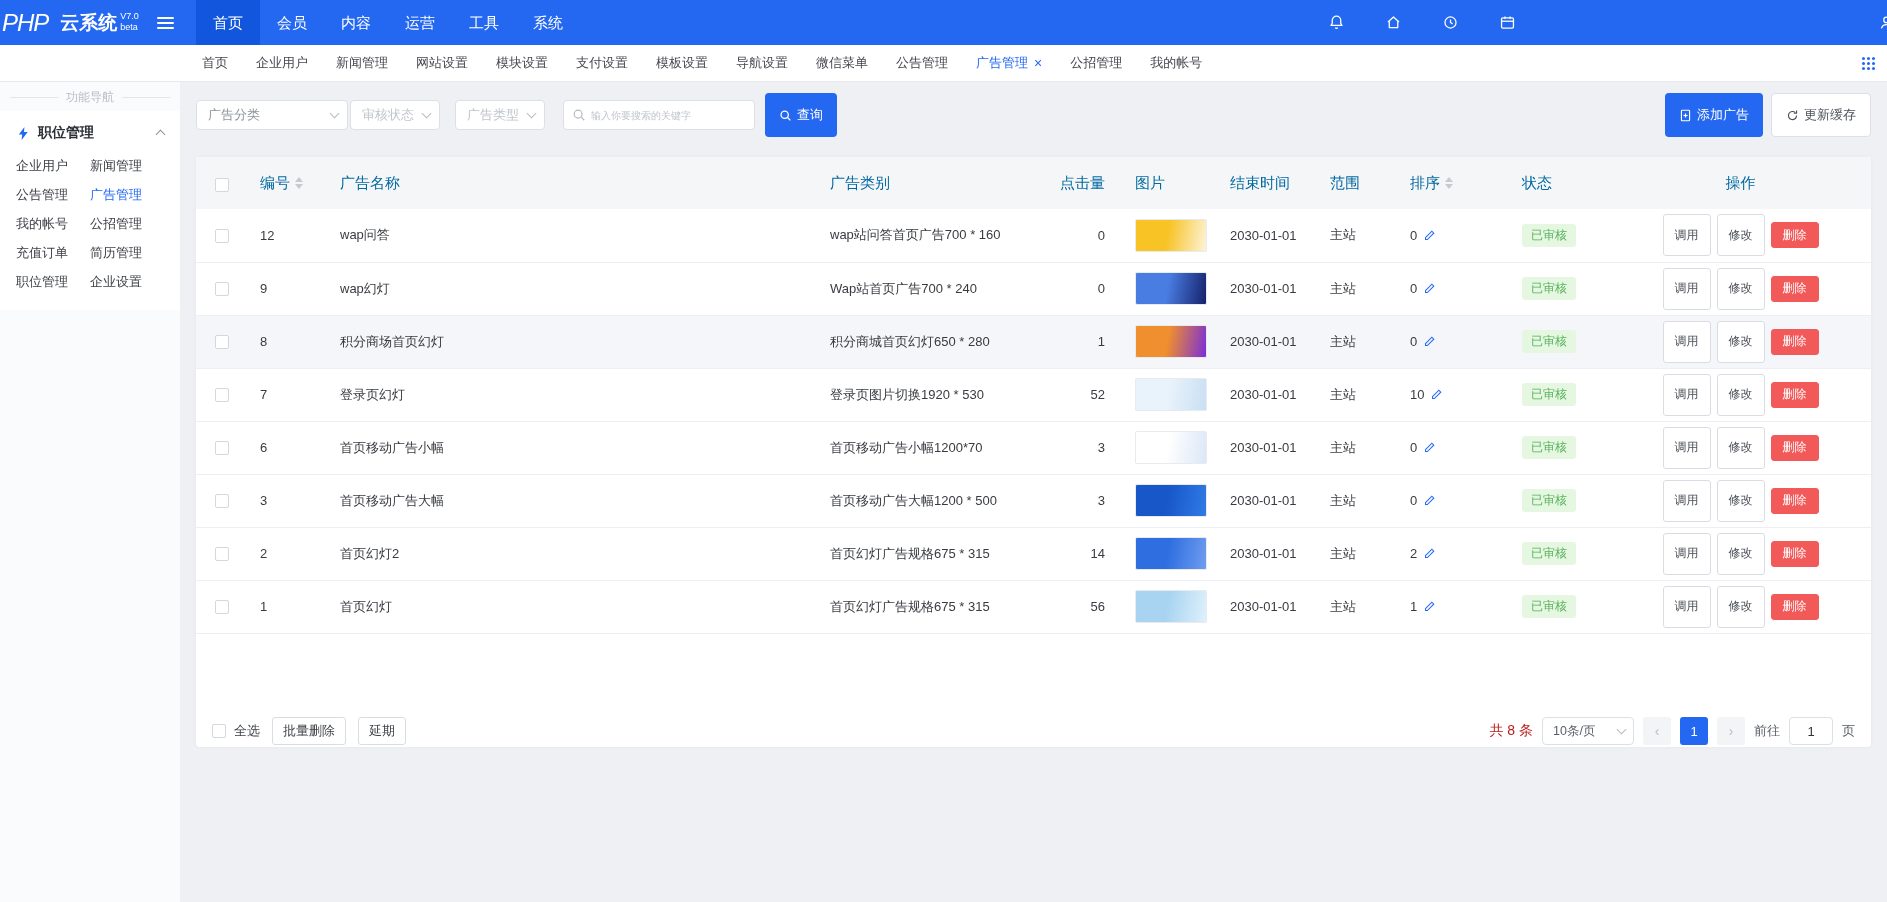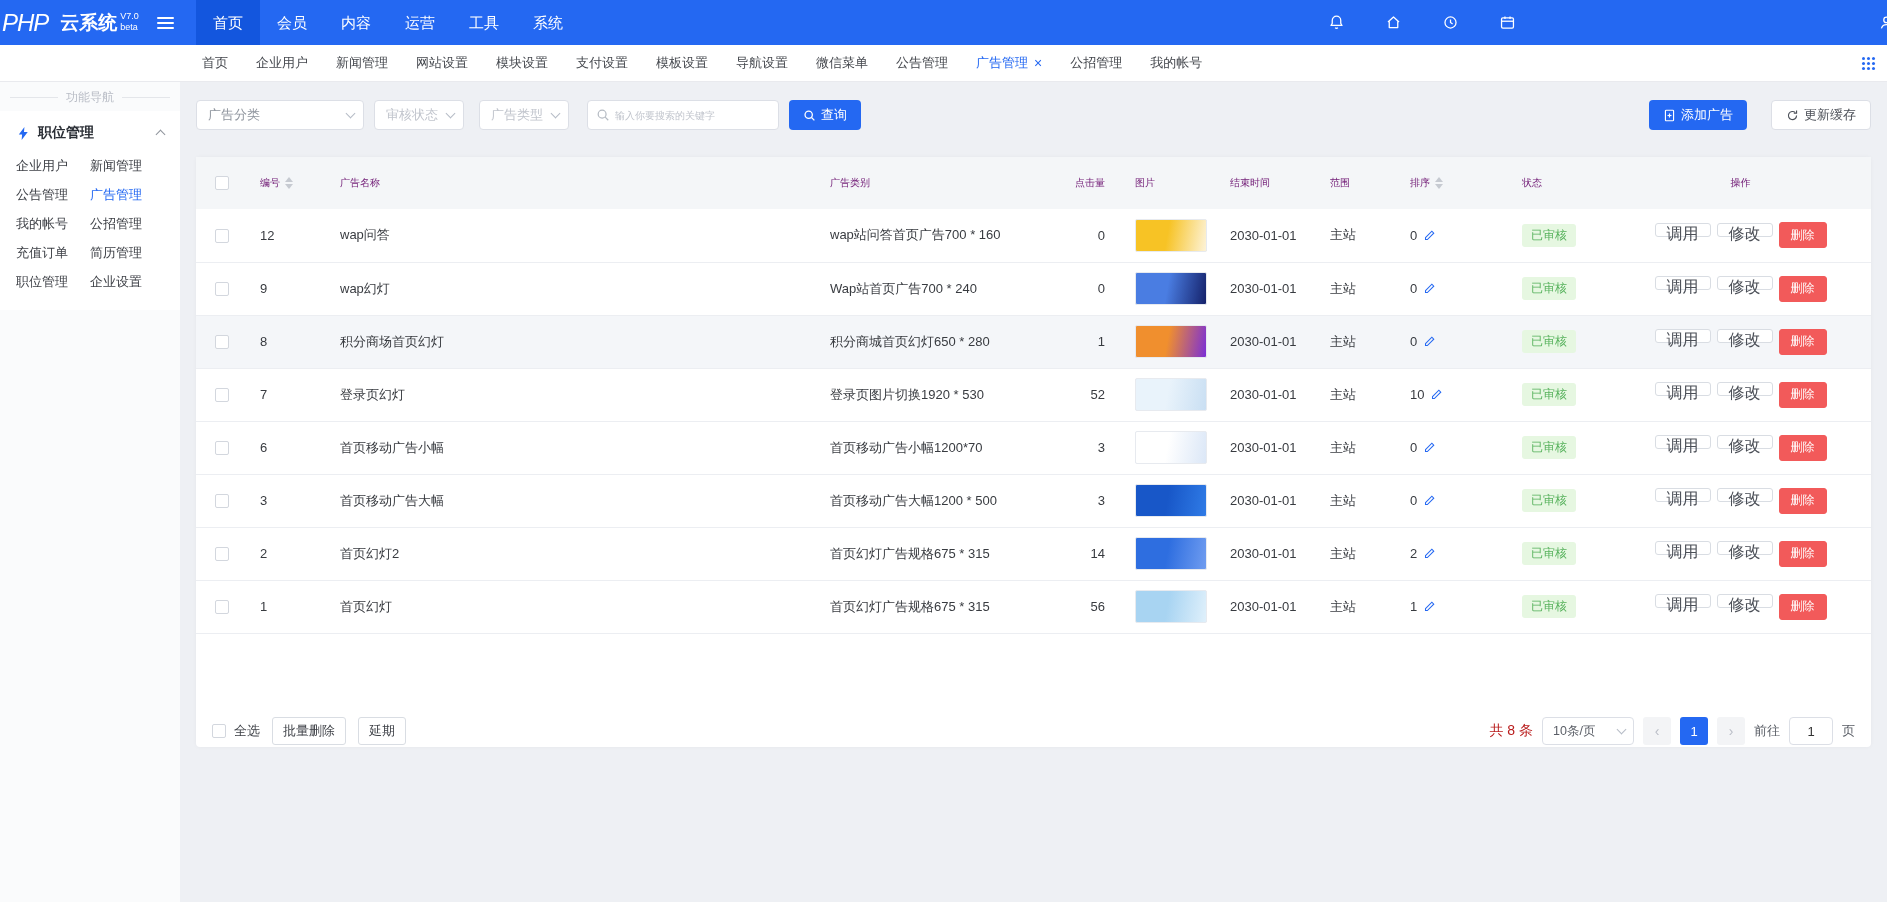--- a/index.html
+++ b/index.html
@@ -48,35 +48,35 @@
   .quick-panel{background:#fff;margin-top:5px;padding:13px 16px 14px}
   .quick-header{display:flex;align-items:center;gap:7px;font-weight:bold;font-size:14px;color:#2b2f36;margin-bottom:9px}
   .chev-up{margin-left:auto;width:7px;height:7px;border-left:1.5px solid #8f949c;border-top:1.5px solid #8f949c;transform:rotate(45deg);margin-top:3px;cursor:pointer}
   .quick-grid{display:grid;grid-template-columns:1fr 1fr}
   .quick-item{font-size:13px;color:#3c3f45;height:29px;line-height:29px;cursor:pointer;white-space:nowrap}
   .quick-item.active{color:var(--primary)}
   
   .content{flex:1;padding:18px 16px 0;min-width:0}
   .filter-row{display:flex;align-items:center;height:30px}
   .sel{height:30px;background:#fff;border:1px solid #dcdfe6;border-radius:4px;display:flex;align-items:center;justify-content:space-between;padding:0 9px 0 11px;font-size:13px;cursor:pointer;flex:none}
-  .sel-cat{width:168px;color:#8f959e;margin-right:10px}
+  .sel-cat{width:152px;color:#8f959e;margin-right:2px}
   .sel-audit{width:90px;color:#c0c4cc;margin-right:15px}
   .sel-type{width:90px;color:#c0c4cc;margin-right:18px}
   .caret{width:7px;height:7px;border-right:1.4px solid #b6bcc6;border-bottom:1.4px solid #b6bcc6;transform:rotate(45deg);margin-top:-4px;flex:none}
   .search-box{width:192px;height:30px;background:#fff;border:1px solid #dcdfe6;border-radius:4px;display:flex;align-items:center;padding:0 8px;margin-right:10px;color:#b4bac2;flex:none}
   .search-box input{border:none;outline:none;flex:1;font-size:10px;margin-left:5px;color:#333;font-family:inherit;min-width:0;background:transparent}
   .search-box input::placeholder{color:#c0c4cc}
-  .btn{height:30px;border:none;border-radius:4px;font-size:13px;display:inline-flex;align-items:center;gap:5px;cursor:pointer;font-family:inherit;padding:0 14px;flex:none}
+  .btn{height:44px;border:none;border-radius:4px;font-size:13px;display:inline-flex;align-items:center;gap:5px;cursor:pointer;font-family:inherit;padding:0 14px;flex:none}
   .btn-primary{background:var(--primary);color:#fff}
   .btn-ghost{background:#fff;border:1px solid #dcdfe6;color:#4c5058}
-  .filter-right{margin-left:auto;display:flex;gap:24px}
+  .filter-right{margin-left:auto;display:flex;gap:8px}
   
   .table-card{margin-top:27px;background:#fff;border-radius:4px;height:590px;display:flex;flex-direction:column;box-shadow:0 0 4px rgba(0,0,0,.04)}
   table{width:100%;border-collapse:collapse;table-layout:fixed;font-size:13px;color:#383b40}
-  thead th{background:#f4f6f8;height:52px;font-weight:normal;color:#701a75;text-align:left;padding:0 0 0 12px;font-size:10px}
+  thead th{background:#f4f6f8;height:52px;font-weight:normal;color:#0369a1;text-align:left;padding:0 0 0 12px;font-size:15px}
   tbody td{height:53px;border-bottom:1px solid #eceef2;padding:0 0 0 12px}
   tbody tr.hl{background:#f4f6f9}
   .col-select{width:52px;text-align:center;padding:0!important}
   .col-id{width:80px}
   .col-name{width:490px}
   .col-category{width:225px}
   .col-clicks{width:80px;text-align:right;padding:0 18px 0 0!important}
   .col-image{width:95px}
   .col-end{width:100px}
   .col-scope{width:80px}
@@ -84,21 +84,21 @@
   .col-status{width:100px}
   .col-actions{text-align:center;padding:0 8px!important}
   .th-wrap{display:inline-flex;align-items:center}
   .carets{display:inline-flex;flex-direction:column;margin-left:5px;gap:2px;cursor:pointer}
   .c-up{width:0;height:0;border-left:4px solid transparent;border-right:4px solid transparent;border-bottom:5px solid #c6cad1}
   .c-down{width:0;height:0;border-left:4px solid transparent;border-right:4px solid transparent;border-top:5px solid #c6cad1}
   .checkbox{display:inline-block;width:14px;height:14px;border:1px solid #d3d7de;border-radius:2px;background:#fff;vertical-align:middle;cursor:pointer}
   .thumb{width:72px;height:33px;border-radius:2px;border:1px solid #e7eaef}
   .pencil-svg{margin-left:7px;vertical-align:-1px;cursor:pointer}
   .badge{display:inline-block;padding:3px 9px;border-radius:3px;background:var(--success-bg);color:var(--success-text);font-size:12px}
-  .btn-plain{height:14px;padding:0 11px;background:#fff;border:1px solid #d9dde3;border-radius:3px;font-size:16px;color:#4c5058;cursor:pointer;font-family:inherit;margin:0 3px}
+  .btn-plain{height:42px;padding:0 11px;background:#fff;border:1px solid #d9dde3;border-radius:3px;font-size:12px;color:#4c5058;cursor:pointer;font-family:inherit;margin:0 3px}
   .btn-danger{height:26px;padding:0 11px;background:var(--danger);border:1px solid var(--danger);border-radius:3px;font-size:12px;color:#fff;cursor:pointer;font-family:inherit;margin:0 3px}
   
   .card-footer{margin-top:auto;display:flex;align-items:flex-end;padding:0 16px 2px;gap:12px}
   .foot-left{display:flex;align-items:center;gap:12px}
   .foot-label{font-size:13px;color:#3c3f45;margin-left:-4px}
   .btn-small{height:28px;padding:0 10px;background:#fff;border:1px solid #d9dde3;border-radius:3px;font-size:13px;color:#3c3f45;font-family:inherit;cursor:pointer}
   .foot-right{margin-left:auto;display:flex;align-items:center;gap:9px}
   .total-text{font-size:14px;color:#b91c1c}
   .pagesize-sel{width:92px;height:28px;background:#fff;border:1px solid #dcdfe6;border-radius:4px;display:flex;align-items:center;justify-content:space-between;padding:0 8px 0 10px;font-size:12.5px;color:#5a5e66;cursor:pointer}
   .page-btn{width:28px;height:28px;border-radius:3px;display:flex;align-items:center;justify-content:center;font-size:14px;cursor:pointer;flex:none}

